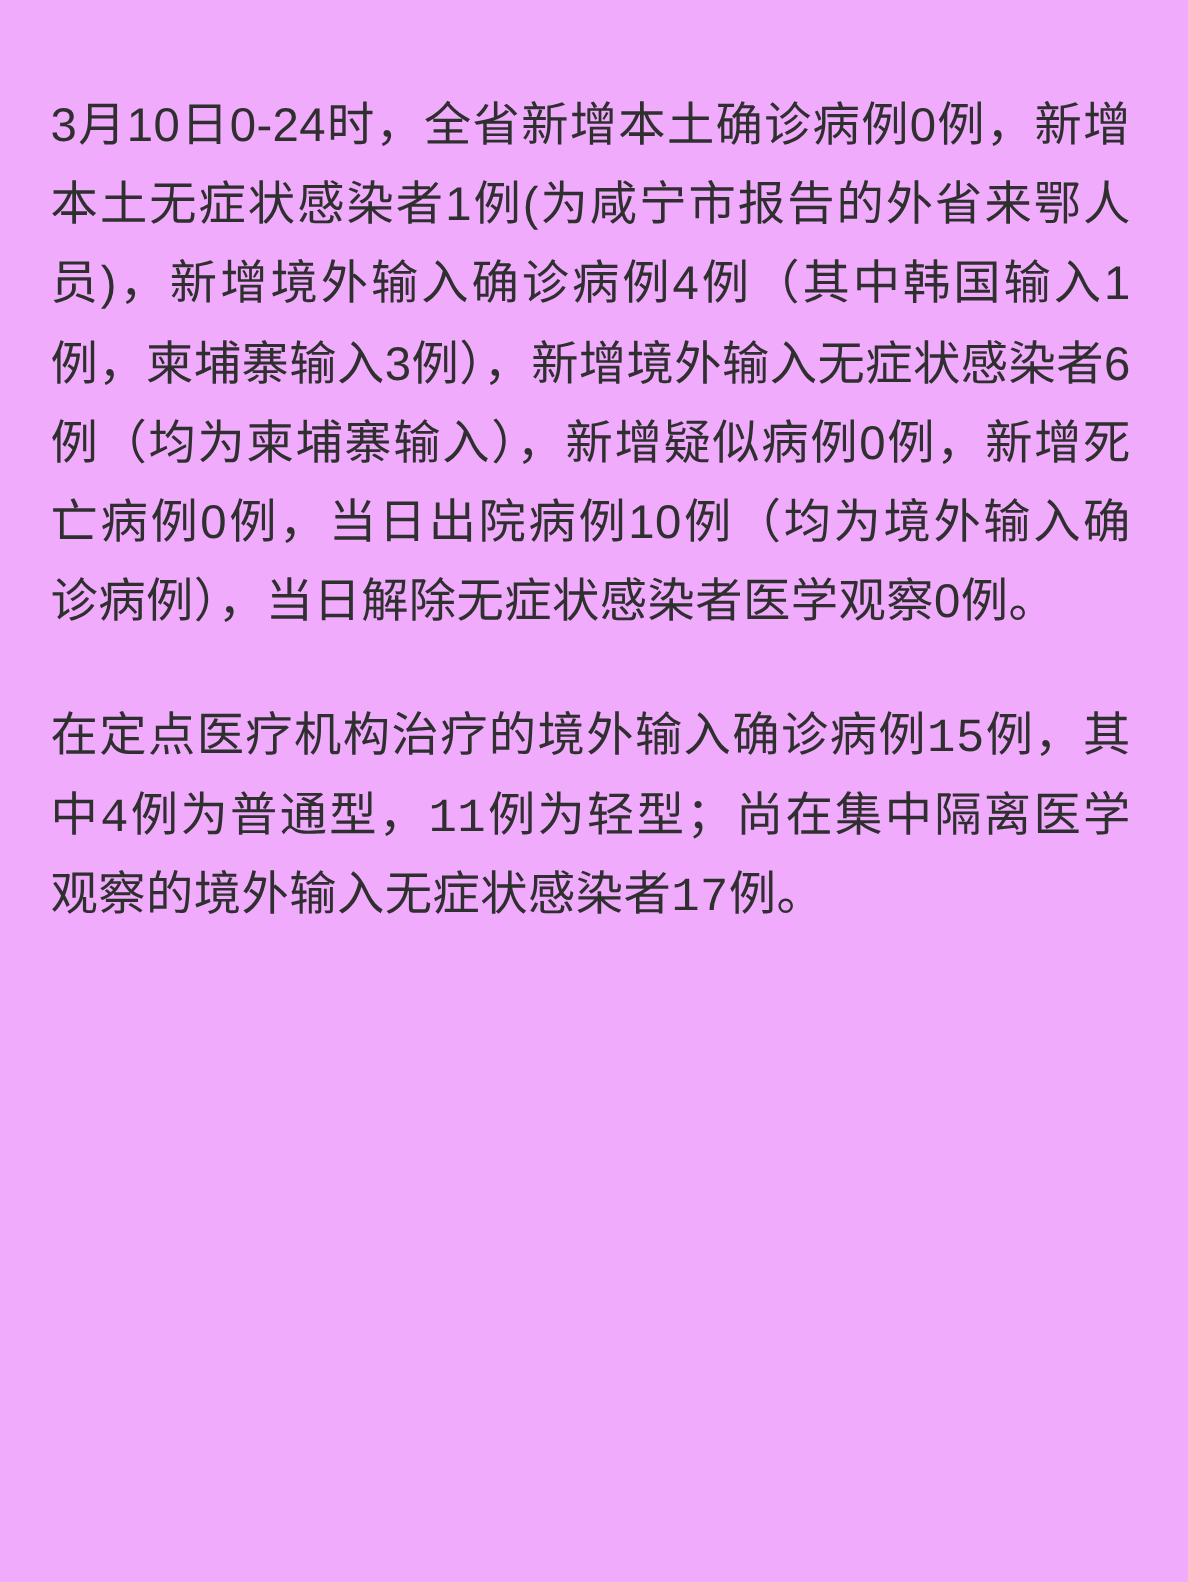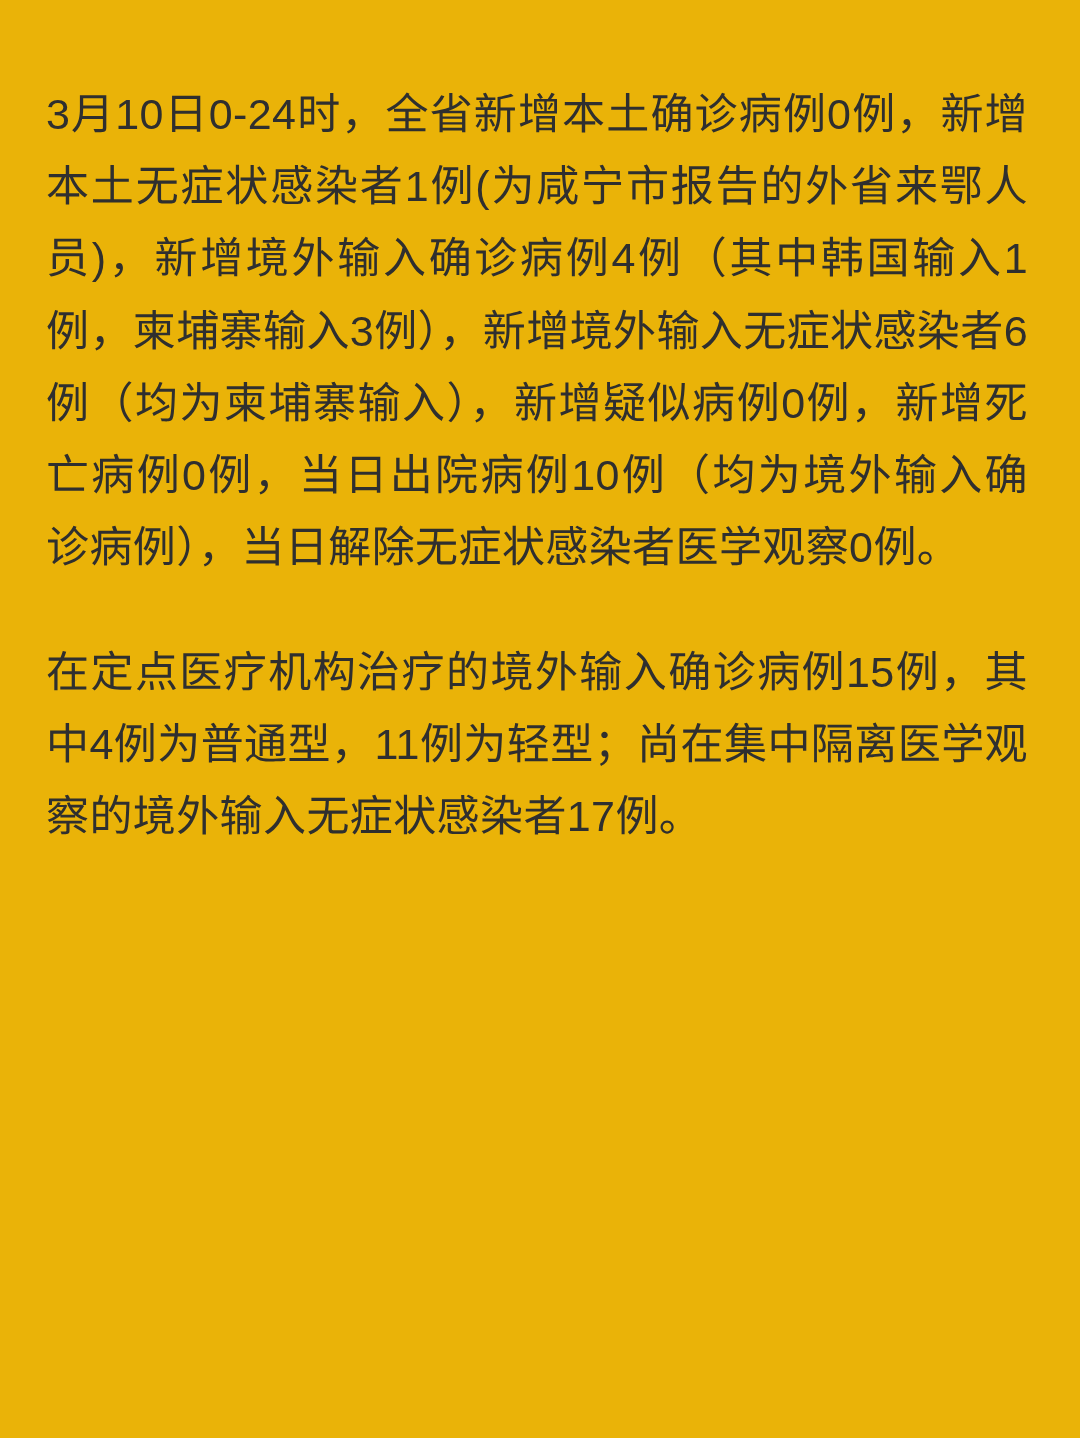--- a/index.html
+++ b/index.html
@@ -12,37 +12,38 @@
     min-height: 1438px;
     font-family: "Liberation Sans", "DejaVu Sans", sans-serif;
     color: #2b2b2b;
     -webkit-font-smoothing: antialiased;
   }
   .page {
     box-sizing: border-box;
     width: 1080px;
     min-height: 1438px;
     padding: 78px 52px 40px 46px;
-    background: #eab308;
+    background: #f0abfc;
   }
   .article {
     display: block;
   }
   .para {
     font-size: 43px;
     line-height: 1.68;
     letter-spacing: 0.4px;
     text-align: justify;
     text-justify: inter-ideograph;
     color: #2f2f2f;
     margin: 0 0 52px 0;
     word-break: break-all;
   }
   .para:last-child {
     margin-bottom: 0;
+    font-family: Liberation Mono, monospace;
   }
 </style>
 </head>
 <body>
 
 <div class="page">
   <div class="article">
     <p class="para">3月10日0-24时，全省新增本土确诊病例0例，新增本土无症状感染者1例(为咸宁市报告的外省来鄂人员)，新增境外输入确诊病例4例（其中韩国输入1例，柬埔寨输入3例），新增境外输入无症状感染者6例（均为柬埔寨输入），新增疑似病例0例，新增死亡病例0例，当日出院病例10例（均为境外输入确诊病例），当日解除无症状感染者医学观察0例。</p>
     <p class="para">在定点医疗机构治疗的境外输入确诊病例15例，其中4例为普通型，11例为轻型；尚在集中隔离医学观察的境外输入无症状感染者17例。</p>
   </div>

